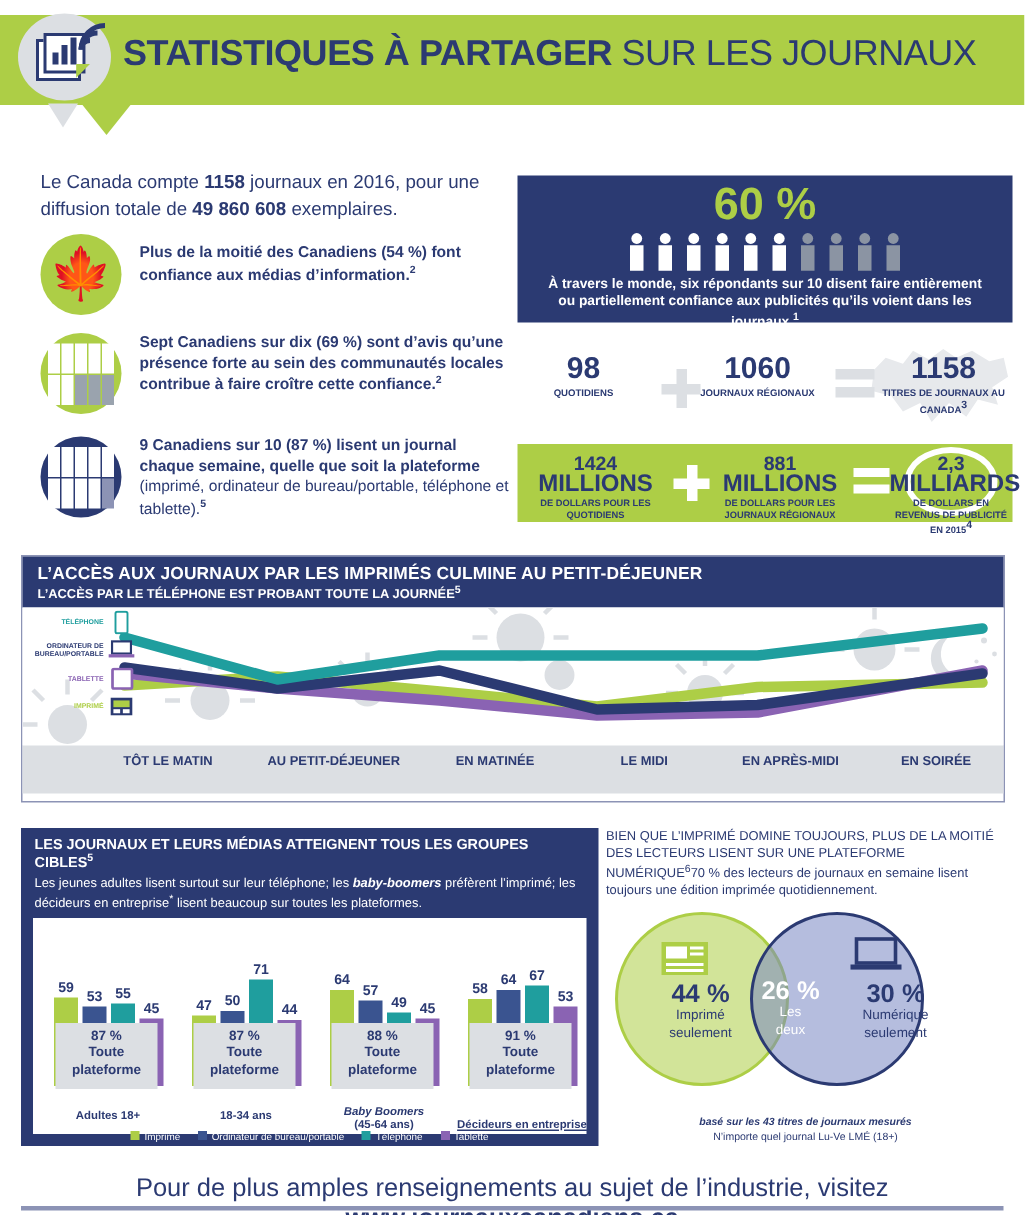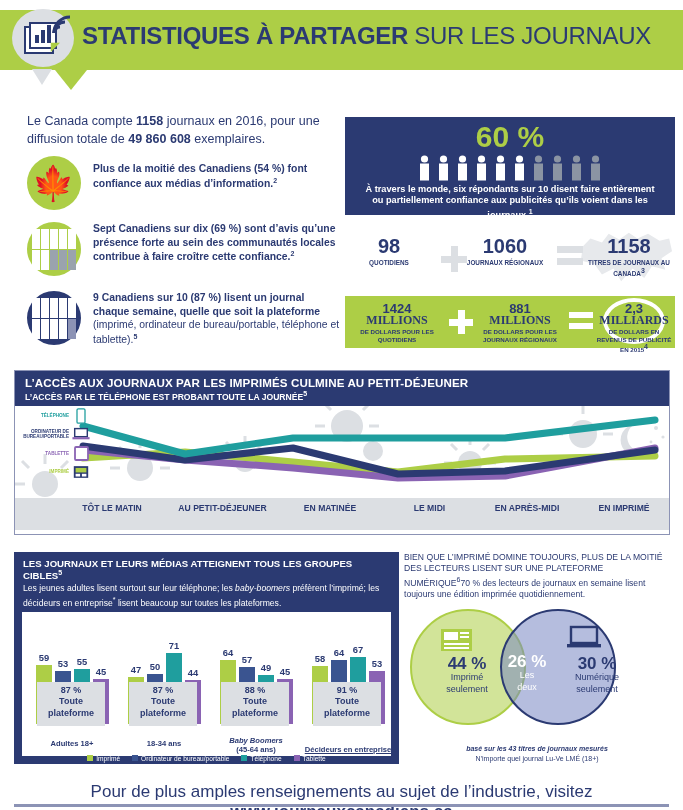--- a/index.html
+++ b/index.html
@@ -123,21 +123,21 @@
     clip-path: polygon(6% 32%,14% 18%,26% 25%,33% 10%,44% 20%,54% 8%,63% 18%,74% 10%,86% 22%,96% 18%,99% 40%,88% 52%,92% 72%,78% 66%,70% 86%,58% 70%,46% 92%,38% 70%,26% 80%,18% 62%,4% 56%);
   }
 
   
   .eq-green {
     position: absolute; left: 345px; top: 296px;
     width: 330px; height: 52px;
     background: #adce46;
   }
   .eqg-num { font-size: 13px; font-weight: bold; color: #2b3a72; line-height: 1; }
-  .eqg-big { font-size: 12px; font-weight: bold; color: #2b3a72; line-height: 0.95; font-family: Liberation Serif, serif; }
+  .eqg-big { font-size: 16px; font-weight: bold; color: #2b3a72; line-height: 0.95; }
   .eqg-lbl { font-size: 6.2px; font-weight: bold; color: #2b3a72; line-height: 1.2; margin-top: 2px; }
   .plusg-h { position: absolute; width: 24px; height: 7px; background: #ffffff; }
   .plusg-v { position: absolute; width: 7px; height: 24px; background: #ffffff; }
   .eqgs { position: absolute; width: 24px; height: 6px; background: #ffffff; }
   .circle-white {
     position: absolute; width: 62px; height: 46px;
     border: 4px solid #ffffff; border-radius: 50%;
   }
 
   
@@ -166,21 +166,21 @@
 
   
   .bars-box {
     position: absolute; left: 14px; top: 552px;
     width: 385px; height: 212px;
     background: #2b3a72;
   }
   .bars-head { padding: 6px 9px 3px 9px; color: #ffffff; }
   .bars-head .h1 { font-size: 9.6px; font-weight: bold; }
   .bars-head .h2 { font-size: 8.6px; margin-top: 2px; line-height: 1.32; }
-  .bars-head .h2 i { font-style: italic; }
+  .bars-head .h2 i { font-style: italic; font-weight: bold; }
   .bars-white {
     position: absolute; left: 8px; top: 60px;
     width: 369px; height: 144px; background: #ffffff;
   }
   .bargroup { position: absolute; top: 0; height: 144px; }
   .bar { position: absolute; bottom: 32px; width: 16px; }
   .barval {
     position: absolute; width: 22px; text-align: center;
     font-size: 9.4px; font-weight: bold; color: #2b3a72;
   }
@@ -504,21 +504,21 @@
       </svg>
     </div>
   </div>
 
   <div class="chart-axis">
     <div class="axis-lbl" style="left:52px; width:90px;">TÔT LE MATIN</div>
     <div class="axis-lbl" style="left:150px; width:115px;">AU PETIT-DÉJEUNER</div>
     <div class="axis-lbl" style="left:265px; width:100px;">EN MATINÉE</div>
     <div class="axis-lbl" style="left:372px; width:85px;text-align:center;">LE MIDI</div>
     <div class="axis-lbl" style="left:452px; width:120px;">EN APRÈS-MIDI</div>
-    <div class="axis-lbl" style="left:565px; width:88px;">EN IMPRIMÉ</div>
+    <div class="axis-lbl" style="left:565px; width:88px;">EN SOIRÉE</div>
   </div>
 </div>
 
 <div class="bars-box">
   <div class="bars-head">
     <div class="h1">
       <span>LES JOURNAUX ET LEURS MÉDIAS ATTEIGNENT TOUS LES GROUPES CIBLES</span><sup>5</sup>
     </div>
     <div class="h2">
       <span>Les jeunes adultes lisent surtout sur leur téléphone; les </span><i>baby-boomers</i><span> préfèrent l’imprimé; les décideurs en entreprise</span><sup>*</sup><span> lisent beaucoup sur toutes les plateformes.</span>

